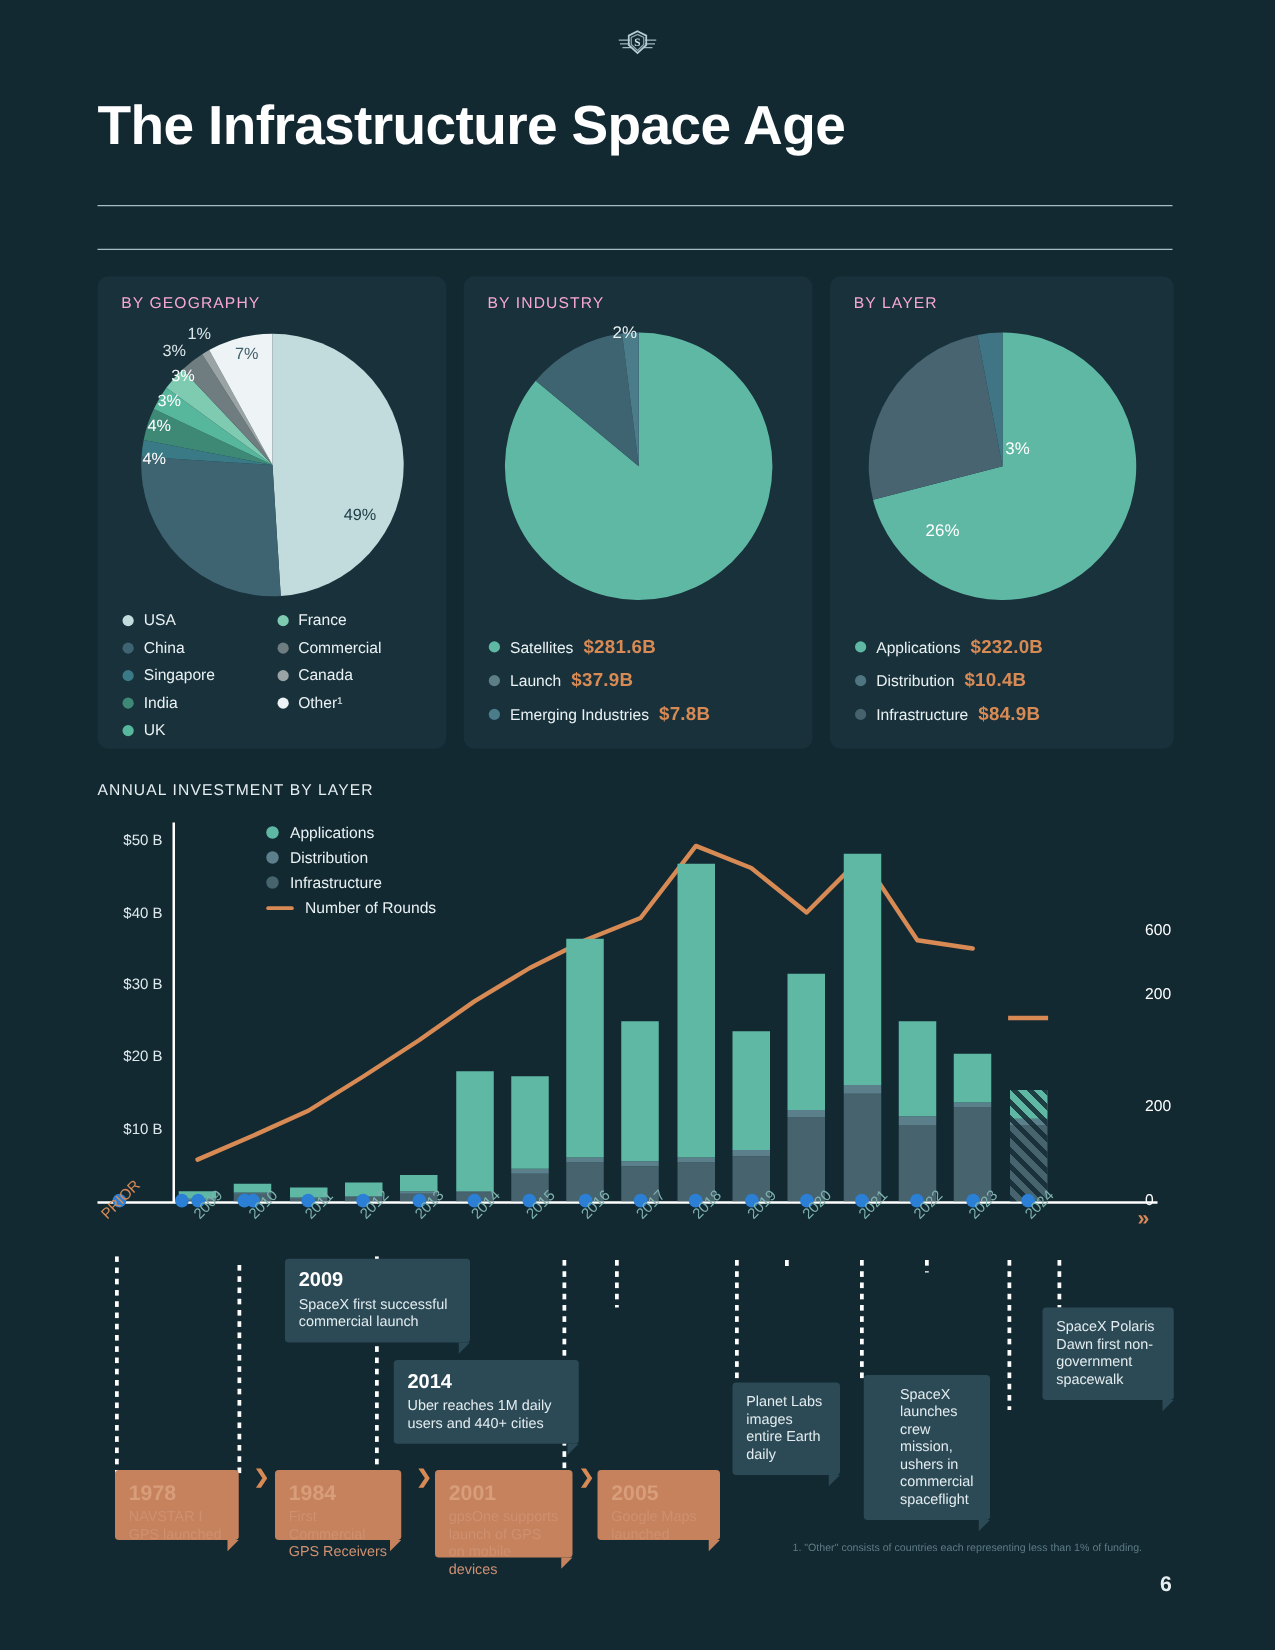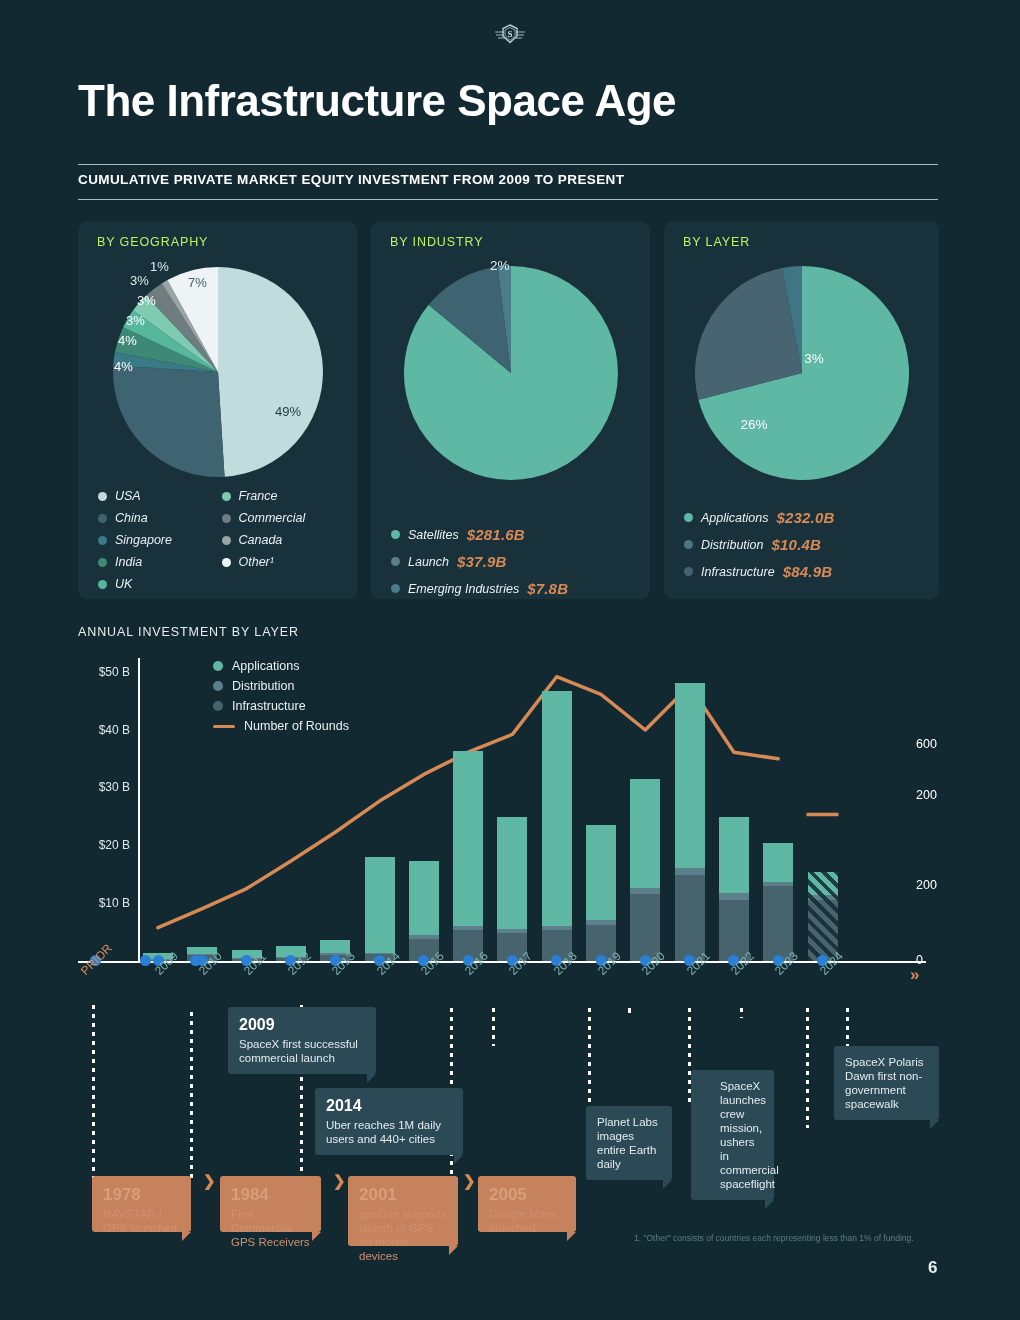--- a/index.html
+++ b/index.html
@@ -32,34 +32,34 @@
   
   .card{
     position:absolute;top:221px;height:378px;
     background:#18313b;border-radius:9px;
   }
   #card-geo{left:78px;width:279px;}
   #card-ind{left:371px;width:279px;}
   #card-lay{left:664px;width:275px;}
   .card-title{
     position:absolute;left:19px;top:14px;
-    font-size:12.5px;letter-spacing:0.9px;color:#bef264;
+    font-size:12.5px;letter-spacing:0.9px;color:#f9a8d4;
   }
   .pie-wrap{position:absolute;left:0;right:0;top:40px;height:230px;}
   .pie-svg{display:block;margin:0 auto;}
 
   .legend{position:absolute;left:20px;right:12px;}
   .legend-col{display:flex;flex-direction:column;gap:8px;}
-  .leg-item{display:flex;align-items:center;gap:8px;font-size:12.5px;color:#e9f1f3;white-space:nowrap;font-style:italic;}
+  .leg-item{display:flex;align-items:center;gap:8px;font-size:12.5px;color:#e9f1f3;white-space:nowrap;}
   .dot{width:9px;height:9px;border-radius:50%;flex:0 0 9px;}
   .val{color:#d88a55;font-weight:bold;font-size:15px;letter-spacing:0.2px;}
 
   #legend-geo{top:268px;display:flex;gap:0;}
   #legend-geo .legend-col{width:124px;}
-  #legend-ind{top:305px;text-align:right;}
+  #legend-ind{top:288px;text-align:right;}
   #legend-lay{top:288px;}
   #legend-ind .legend-col,#legend-lay .legend-col{gap:10px;}
 
   
   .chart-title{
     position:absolute;left:78px;top:625px;
     font-size:12.5px;letter-spacing:0.9px;color:#e6eef1;
   }
   .chart{position:absolute;left:78px;top:650px;width:880px;height:330px;}
 
@@ -133,21 +133,20 @@
         <path d="M31 10 H22 M30 13 H22 M28 16 H21"></path>
       </g>
       <path d="M16 3 L23 6.5 V14 L16 20.5 L9 14 V6.5 Z" fill="none" stroke="#b9ccd2" stroke-width="1.4"></path>
       <path d="M16 5.5 L21 8 V13.5 L16 18.4 L11 13.5 V8 Z" fill="none" stroke="#8ea7af" stroke-width="1"></path>
       <text x="16" y="15" font-size="9" font-family="'Liberation Serif',serif" fill="#cfe0e4" text-anchor="middle" font-weight="bold">S</text>
     </svg>
   </div>
 
   <div class="title">The Infrastructure Space Age</div>
   <div class="rule"></div>
-  <div class="subtitle">CUMULATIVE PRIVATE MARKET EQUITY INVESTMENT FROM 2009 TO PRESENT</div>
   <div class="rule2"></div>
 
   <div class="card" id="card-geo">
     <div class="card-title">BY GEOGRAPHY</div>
     <div class="pie-wrap">
       <svg class="pie-svg" width="230" height="222" viewBox="0 0 230 222">
         <g transform="translate(115,111)">
 
           <path d="M0 0 L0 -105 A105 105 0 0 1 6.59 104.79 Z" fill="#c2dbdd"></path>
 
@@ -492,21 +491,21 @@
     <div class="note-year">2009</div>
     <div class="note-text">SpaceX first successful commercial launch</div>
   </div>
   <div class="note" style="left:315px;top:1088px;width:148px;">
     <div class="note-year">2014</div>
     <div class="note-text">Uber reaches 1M daily users and 440+ cities</div>
   </div>
   <div class="note" style="left:586px;top:1106px;width:86px;">
     <div class="note-text">Planet Labs images entire Earth daily</div>
   </div>
-  <div class="note" style="left:691px;top:1070px;width:83px;padding-left:29px;">
+  <div class="note" style="left:691px;top:1100px;width:101px;padding-left:29px;">
     <div class="note-text">SpaceX launches crew mission, ushers in commercial spaceflight</div>
   </div>
   <div class="note" style="left:834px;top:1046px;width:105px;">
     <div class="note-text">SpaceX Polaris Dawn first non-government spacewalk</div>
   </div>
 
   <div class="oldcard" style="left:92px;top:1176px;width:99px;height:56px;">
     <div class="old-year">1978</div>
     <div class="old-text">NAVSTAR I GPS launched</div>
   </div>

